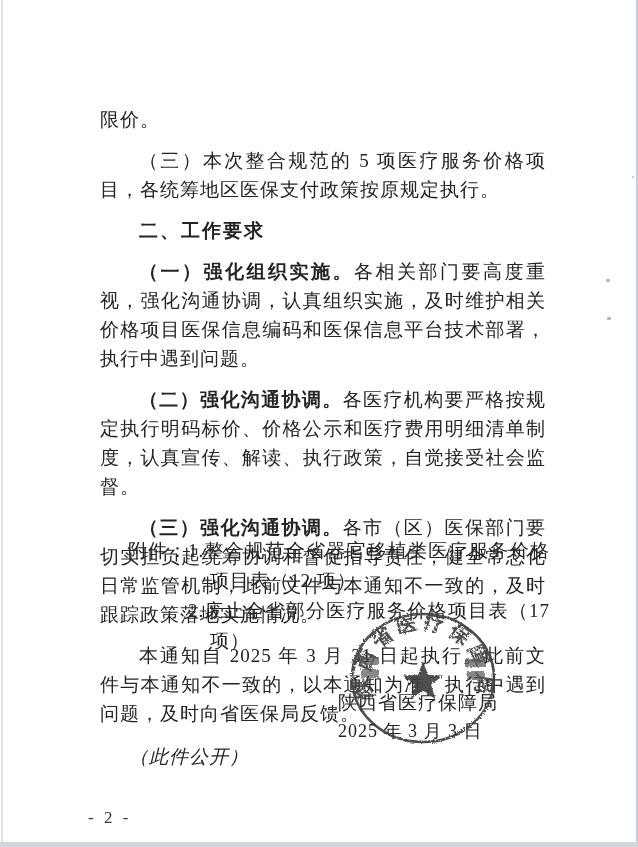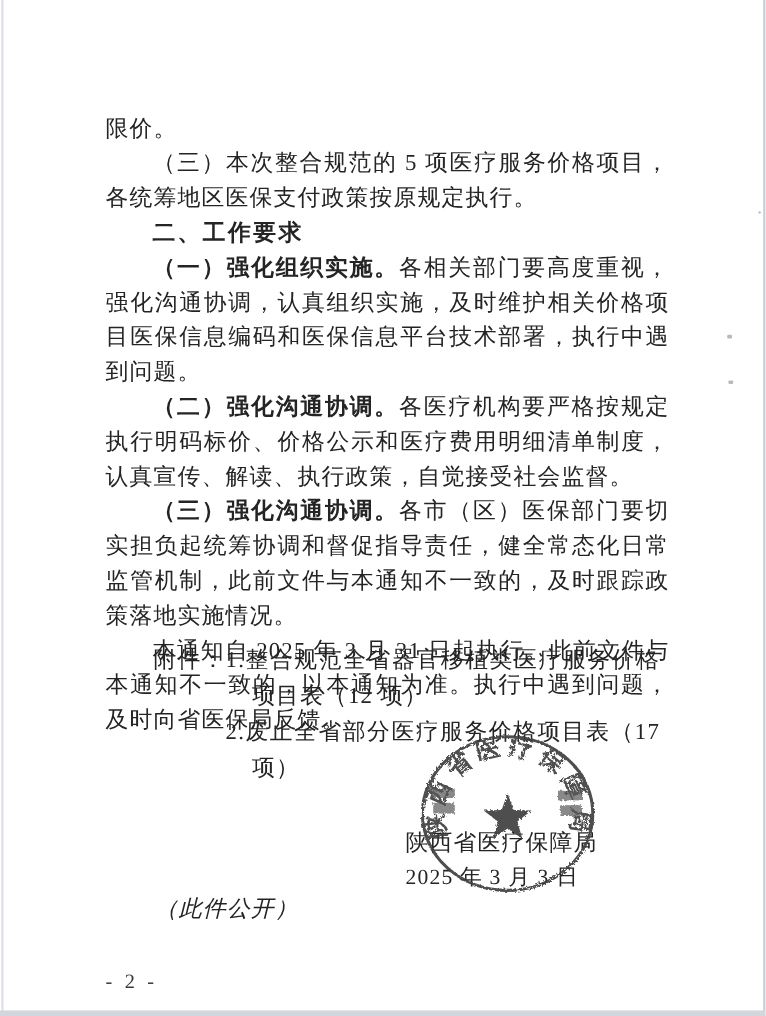--- a/index.html
+++ b/index.html
@@ -18,21 +18,21 @@
   .edge-bottom{ position:absolute; left:0; right:0; bottom:0; height:5px; background:#d2d6dd; }
   .speck { position:absolute; background:#8f959e; opacity:.65; border-radius:1px; }
 
   .doc-body {
     position: absolute;
     left: 88px; top: 93px; width: 470px;
     font-size: 19px; line-height: 29px;
     letter-spacing: 1px;
     text-align: justify;
   }
-  .para { margin: 0; }
+  .para { margin: 12px; }
   .para.indent { text-indent: 39px; }
   .para.heading {
     font-family: "Liberation Sans", "DejaVu Sans", sans-serif;
     font-weight: bold;
     letter-spacing: 2px;
   }
   .run.bold-lead { font-weight: bold; }
 
   .attachments {
     position: absolute;

